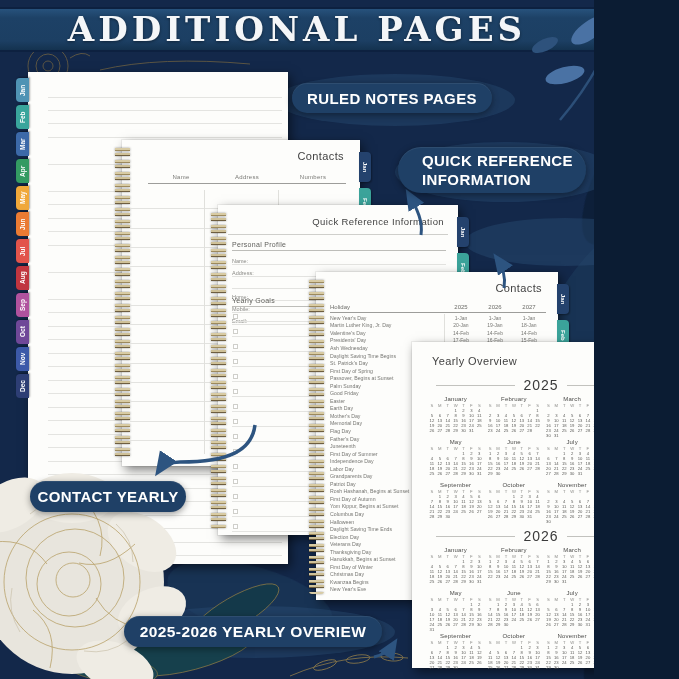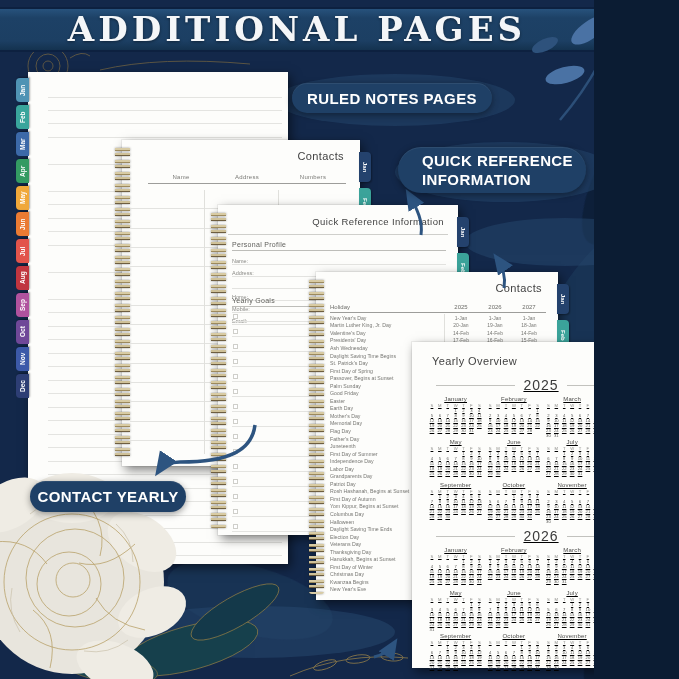--- a/index.html
+++ b/index.html
@@ -14,21 +14,21 @@
     border-top:2px solid #0d2140;border-bottom:2px solid #0d2140;}
   .title{position:absolute;left:0;right:0;top:9px;z-index:9;text-align:center;
     font-family:"DejaVu Serif",serif;font-weight:700;font-size:34px;letter-spacing:4px;
     color:#f4f6f8;text-shadow:0 1px 3px rgba(0,0,0,.45);}
   
   .page{position:absolute;background:#fdfdfb;box-shadow:3px 4px 10px rgba(0,0,0,.5),0 0 0 1px rgba(0,0,0,.05);}
   .p-notes{left:28px;top:72px;width:260px;height:492px;z-index:2;}
   .p-contacts{left:122px;top:140px;width:238px;height:326px;z-index:3;}
   .p-qri{left:218px;top:205px;width:240px;height:330px;z-index:4;}
   .p-hol{left:316px;top:272px;width:242px;height:328px;z-index:5;}
-  .p-year{left:412px;top:342px;width:258px;height:326px;z-index:6;text-decoration:underline;}
+  .p-year{left:412px;top:342px;width:258px;height:326px;z-index:6;}
   
   .coil{position:absolute;top:6px;bottom:6px;width:15px;border-radius:3px;
     background:repeating-linear-gradient(180deg,rgba(0,0,0,0) 0 2px,#d8cba4 2px 4px,#9d8a5d 4px 5px,
       rgba(0,0,0,0) 5px 7px,#cfc198 7px 9px,#6e5e40 9px 10px,rgba(0,0,0,0) 10px 12px);
     filter:drop-shadow(0 0 1px rgba(0,0,0,.4));}
   .coil.left{left:-7px;} .coil.right{right:-7px;}
   
   .rules{position:absolute;left:20px;right:6px;top:12px;bottom:8px;
     background:repeating-linear-gradient(180deg,rgba(0,0,0,0) 0 12.5px,#e4e4e1 12.5px 13.5px);}
   .tabs-left{position:absolute;left:-12px;top:6px;display:flex;flex-direction:column;gap:2.9px;}
@@ -1712,14 +1712,15 @@
     </defs>
     <path d="M421,235 C423,222 418,210 408,193" stroke="#2d5480" stroke-width="3" fill="none" marker-end="url(#ah)"></path>
     <path d="M504,288 C506,277 503,267 496,257" stroke="#2d5480" stroke-width="3" fill="none" marker-end="url(#ah)"></path>
     <path d="M255,425 C252,450 230,462 180,462 C170,462 162,466 158,472" stroke="#2d5480" stroke-width="3.5" fill="none" marker-end="url(#ah)"></path>
     <path d="M374,657 C383,655 390,650 395,642" stroke="#2d5480" stroke-width="3" fill="none" marker-end="url(#ah)"></path>
   </svg>
 
   <div class="badge b-ruled">RULED NOTES PAGES</div>
   <div class="badge b-qri">QUICK REFERENCE INFORMATION</div>
   <div class="badge b-con">CONTACT YEARLY</div>
+  <div class="badge b-year">2025-2026 YEARLY OVERIEW</div>
 
 </div>
 
 </body></html>

